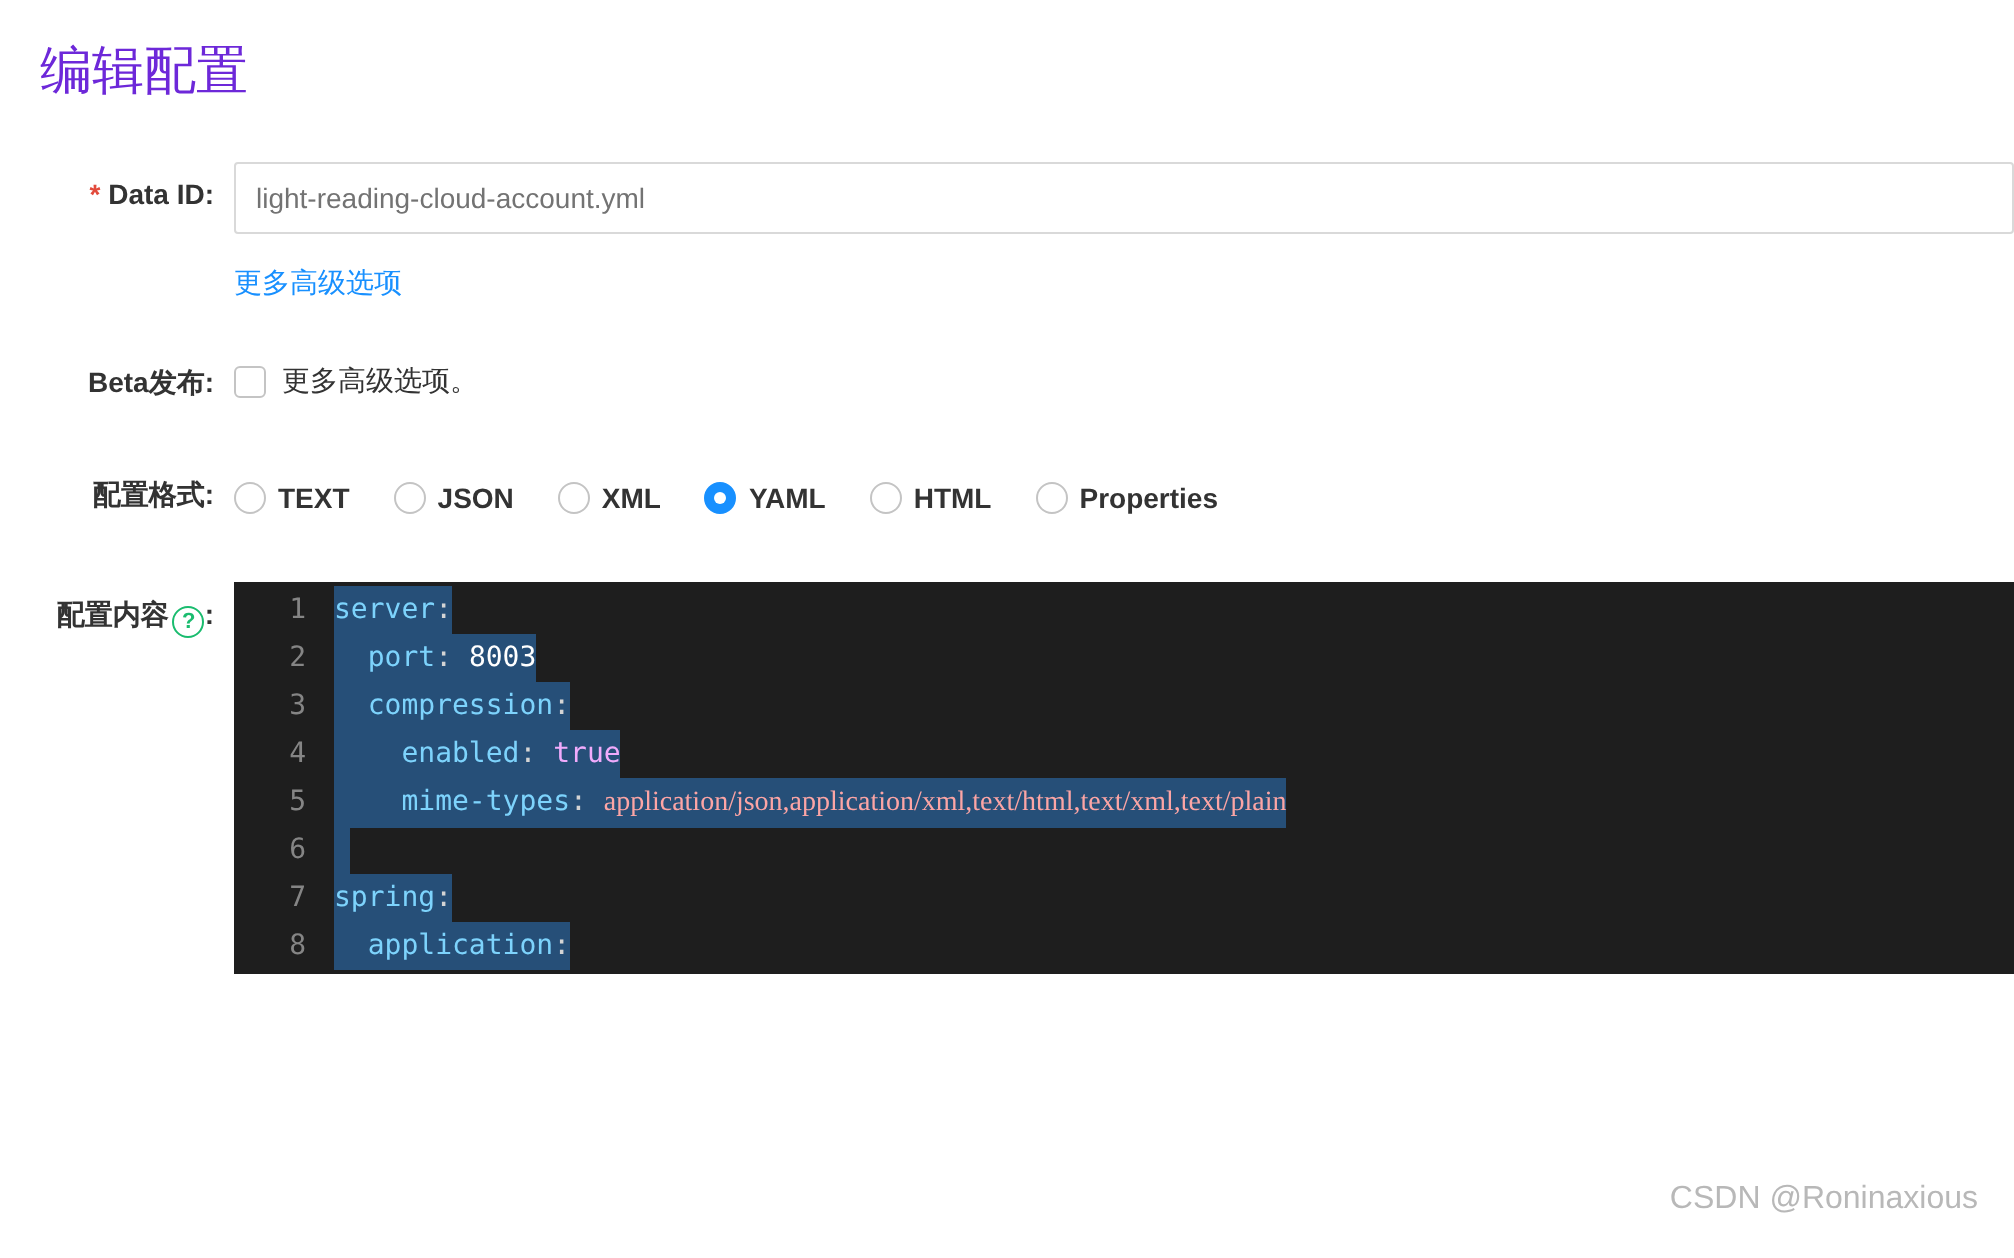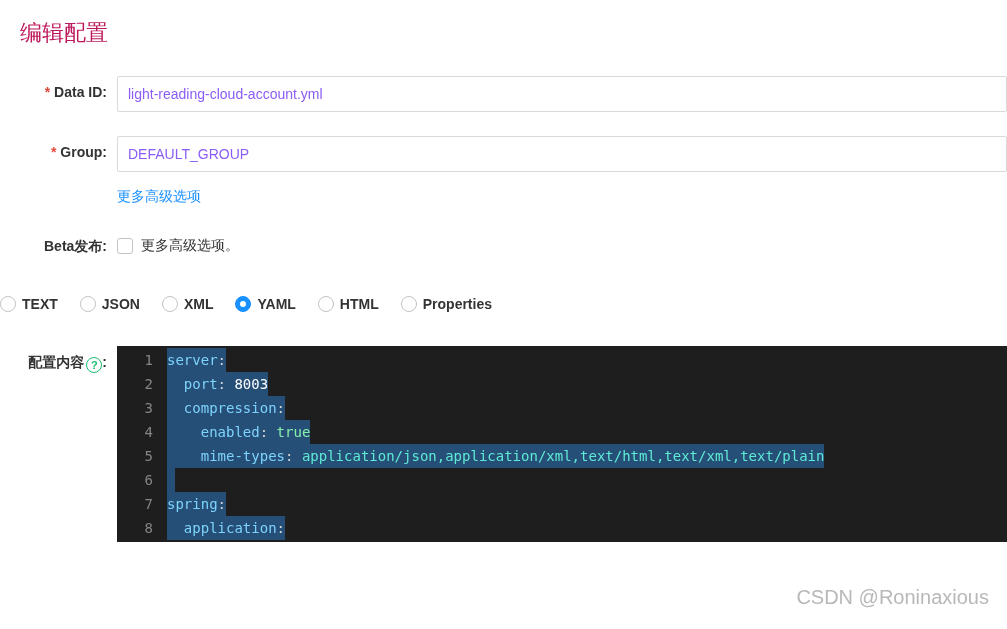--- a/index.html
+++ b/index.html
@@ -7,22 +7,22 @@
   font-family: -apple-system, BlinkMacSystemFont, "Helvetica Neue", Arial, "PingFang SC", "Microsoft YaHei", sans-serif;
   background: #fff;
   color: #333;
   font-size: 14px;
   width: 1007px;
   height: 629px;
   overflow: hidden;
   position: relative;
 }
 .page-title {
-  font-size: 22px;
-  color: #be185d;
+  font-size: 26px;
+  color: #6d28d9;
   font-weight: 400;
   padding: 18px 0 0 20px;
 }
 .form {
   margin-top: 28px;
 }
 .form-row {
   display: flex;
   align-items: flex-start;
   margin-bottom: 24px;
@@ -50,21 +50,21 @@
   height: 36px;
   border: 1px solid #d9d9d9;
   border-radius: 2px;
   padding: 0 10px;
   font-size: 14px;
   color: #333;
   background: #fff;
 }
 .input[disabled] {
   background: #fff;
-  color: #8b5cf6;
+  color: #737373;
 }
 .input::placeholder { color: #b3b3b3; }
 .link {
   color: #1890ff;
   cursor: pointer;
   font-size: 14px;
 }
 .textarea {
   width: 100%;
   height: 84px;
@@ -165,71 +165,66 @@
   overflow: hidden;
 }
 .code-line {
   height: 24px;
 }
 .hl {
   background: #264f78;
   display: inline-block;
 }
 .tk-key { color: #7dd3fc; }
-.tk-str { color: #5eead4; }
+.tk-str { color: #fca5a5; font-family: Liberation Serif, serif; }
 .tk-num { color: #ffffff; }
-.tk-bool { color: #86efac; }
+.tk-bool { color: #f0abfc; }
 .tk-colon { color: #d4d4d4; }
 .watermark {
   position: absolute;
   bottom: 20px;
   right: 18px;
   color: #b8b8b8;
-  font-size: 20px;
+  font-size: 16px;
   pointer-events: none;
 }
 </style>
 </head>
 <body>
 
 <h1 class="page-title">编辑配置</h1>
 
 <div class="form">
 
   <div class="form-row">
     <div class="form-label required">Data ID:</div>
     <div class="form-control">
       <input class="input" disabled="" value="light-reading-cloud-account.yml" style="">
     </div>
   </div>
 
-  <div class="form-row">
-    <div class="form-label required">Group:</div>
-    <div class="form-control">
-      <input class="input" disabled="" value="DEFAULT_GROUP" style="">
-    </div>
-  </div>
 
   <div class="form-row" style="margin-top:-8px;">
     <div class="form-label"></div>
     <div class="form-control">
       <span class="link">更多高级选项</span>
     </div>
   </div>
 
 
   <div class="form-row">
     <div class="form-label">Beta发布:</div>
     <div class="form-control checkbox-wrap">
       <span class="checkbox"></span>
       <span>更多高级选项。</span>
     </div>
   </div>
 
   <div class="form-row">
+    <div class="form-label">配置格式:</div>
     <div class="form-control">
       <div class="radio-group" id="format-radios">
           <div class="radio-item">
             <span class="radio-circle"></span>
             <span class="radio-label">TEXT</span>
           </div>
           <div class="radio-item">
             <span class="radio-circle"></span>
             <span class="radio-label">JSON</span>
           </div>

